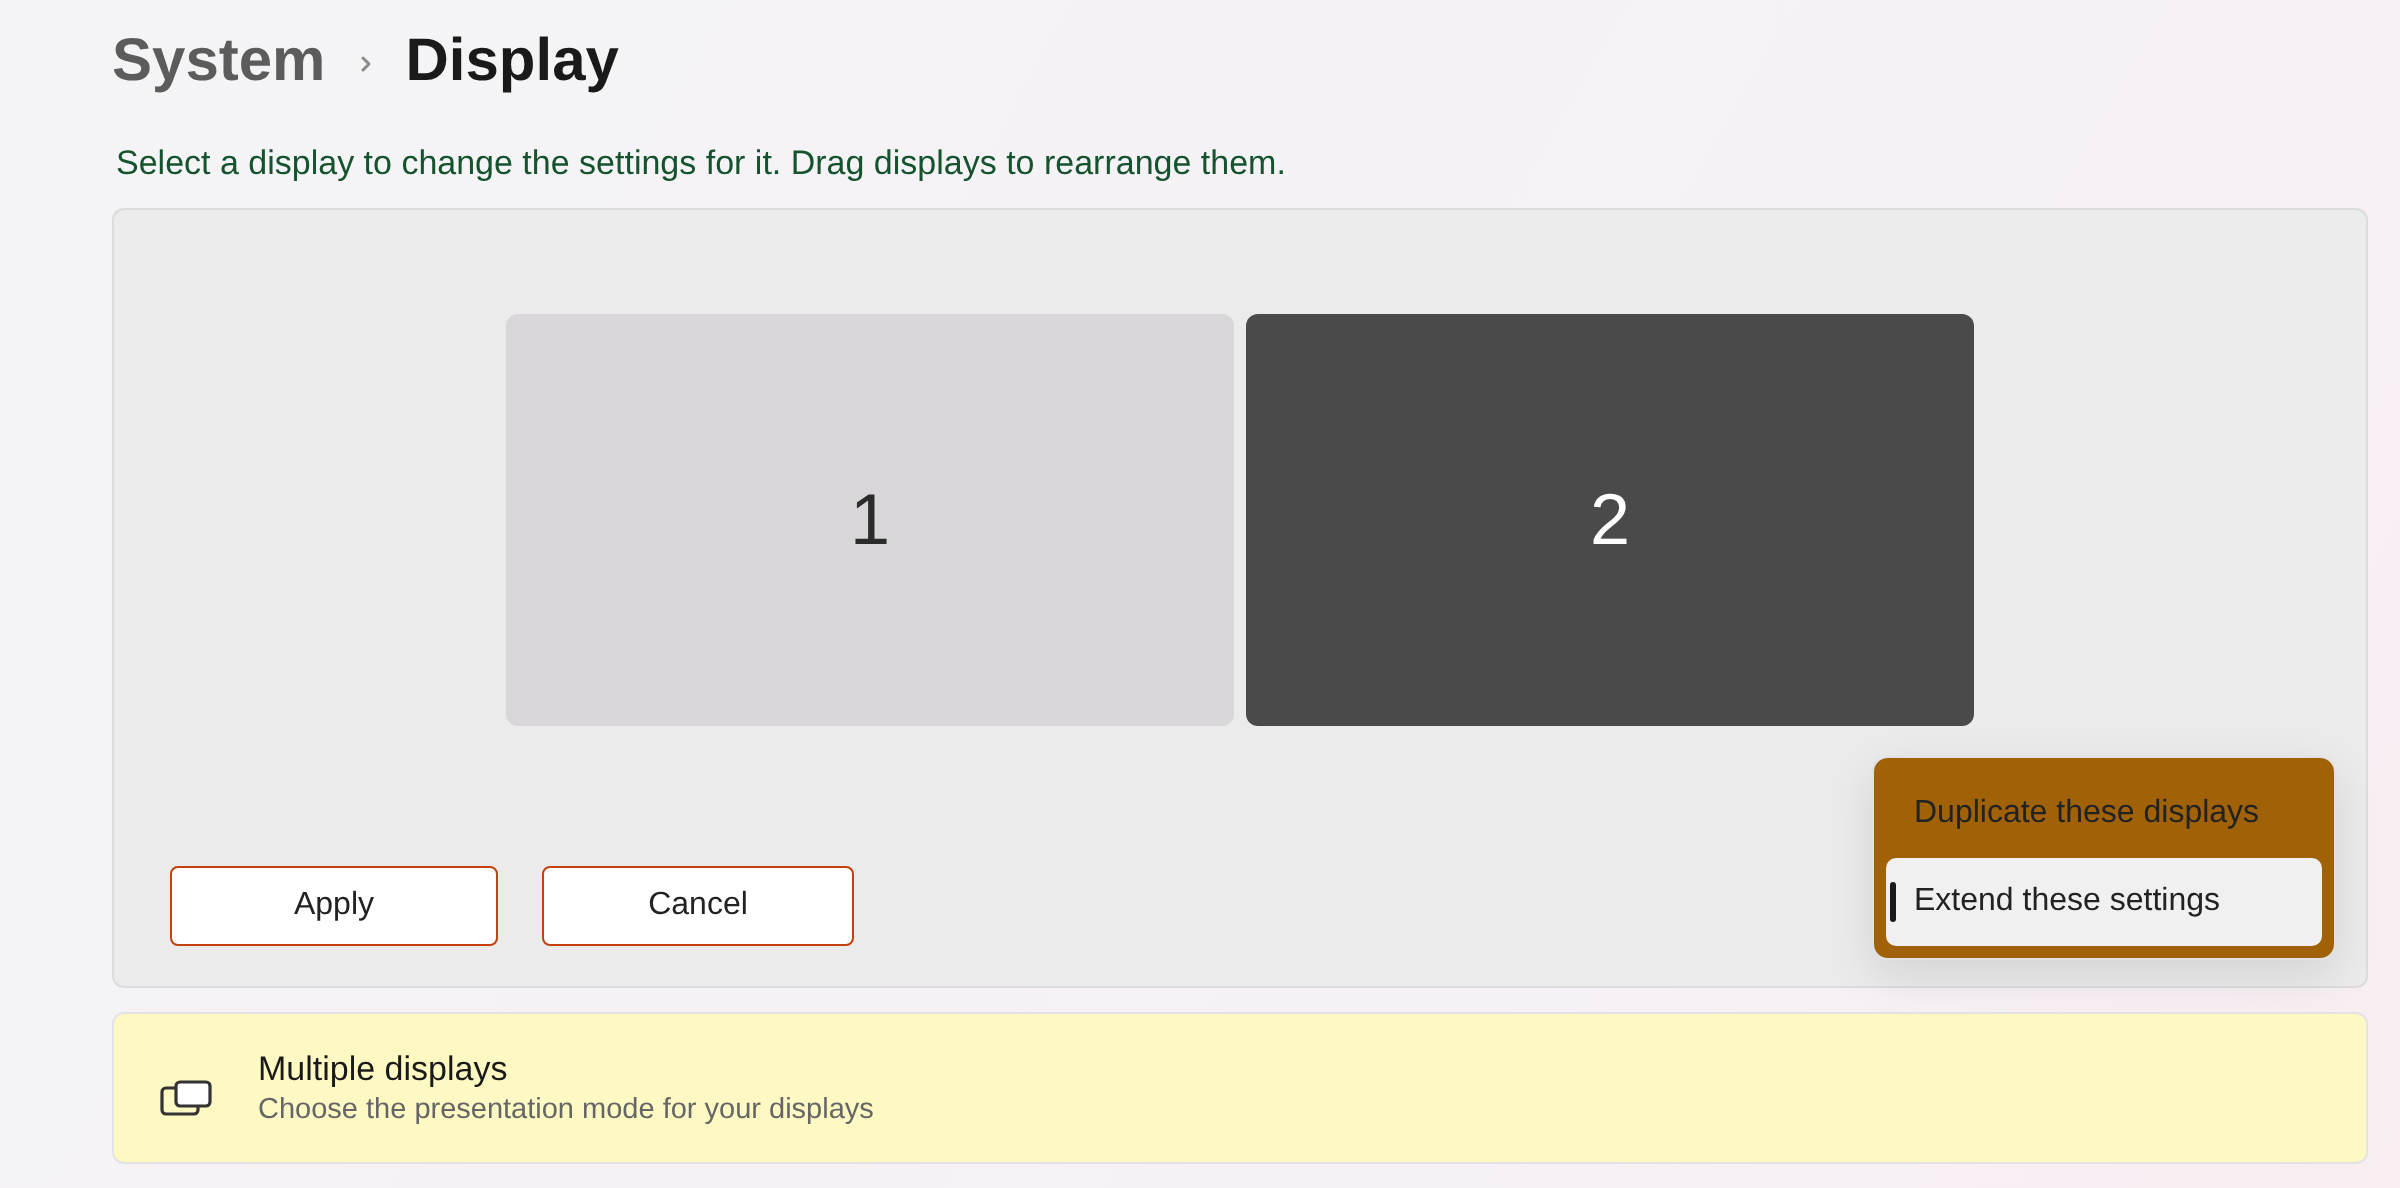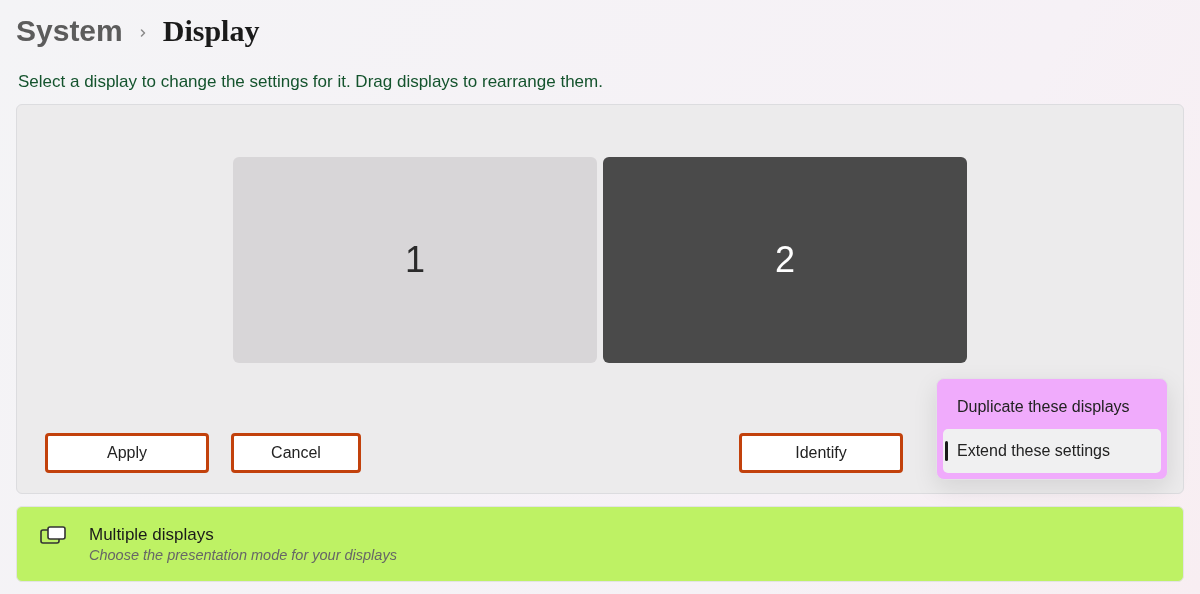--- a/index.html
+++ b/index.html
@@ -7,20 +7,21 @@
     width: 1200px;
     height: 594px;
     font-family: "Segoe UI", -apple-system, Arial, sans-serif;
     background: linear-gradient(120deg, #f4f4f6 0%, #f6f1f6 70%, #f8eef2 100%);
     color: #2b2b2b;
     overflow: hidden;
   }
   .page {
     padding: 10px 16px 0 16px;
     position: relative;
+    margin-left: 40px;
   }
   
   .crumbs {
     display: flex;
     align-items: baseline;
     gap: 14px;
     padding: 4px 0 18px 0;
   }
   .crumb-parent {
     font-size: 30px;
@@ -31,21 +32,20 @@
   .crumb-sep {
     font-size: 20px;
     color: #8b8b8b;
     position: relative;
     top: -2px;
   }
   .crumb-current {
     font-size: 30px;
     font-weight: 700;
     color: #1a1a1a;
-    font-family: Liberation Serif, serif;
   }
   .hint {
     font-size: 17px;
     color: #14532d;
     padding: 6px 0 12px 2px;
   }
   
   .arrange-panel {
     border: 1px solid #dcdcdf;
     border-radius: 6px;
@@ -83,67 +83,67 @@
   .panel-btnrow {
     position: absolute;
     left: 28px;
     right: 28px;
     bottom: 20px;
     display: flex;
     align-items: center;
   }
   .btn {
     background: #ffffff;
-    border: 3px solid #c2410c;
+    border: 1px solid #c2410c;
     border-radius: 4px;
     height: 40px;
     font-size: 16px;
     color: #222;
     cursor: pointer;
     display: flex;
     align-items: center;
     justify-content: center;
   }
   .btn-apply { width: 164px; margin-right: 22px; }
-  .btn-cancel { width: 130px; }
+  .btn-cancel { width: 156px; }
   .spacer { flex: 1; }
   .btn-identify { width: 164px; margin-right: 22px; }
   .btn-mode { width: 230px; justify-content: space-between; padding: 0 14px;  }
   
   .btn-mode { visibility: hidden; }
   
   .tile {
     margin-top: 12px;
     border: 1px solid #e3e3e5;
     border-radius: 6px;
-    background: #bef264;
+    background: #fef9c3;
     padding: 18px 22px;
     display: flex;
-    align-items: flex-start;
+    align-items: flex-end;
     gap: 22px;
     cursor: pointer;
   }
   .tile-icon {
     width: 28px;
     height: 24px;
     display: flex;
     align-items: center;
     justify-content: center;
     color: #333;
   }
   .tile-texts { display: flex; flex-direction: column; }
   .tile-title { font-size: 17px; font-weight: 500; color: #1a1a1a; }
-  .tile-sub { font-size: 14.5px; color: #666; margin-top: 2px; font-style: italic; }
+  .tile-sub { font-size: 14.5px; color: #666; margin-top: 2px; }
   
   .popup {
     position: absolute;
     right: 32px;
     top: 378px;
     width: 232px;
-    background: #f0abfc;
+    background: #a16207;
     border: 1px solid #e2e2e4;
     border-radius: 8px;
     box-shadow: 0 8px 24px rgba(0,0,0,0.10);
     padding: 6px;
     z-index: 50;
   }
   .popup-item {
     height: 44px;
     border-radius: 5px;
     display: flex;
@@ -193,23 +193,20 @@
       </div>
     </div>
     <div class="panel-btnrow">
       <button class="btn btn-apply">
         <span>Apply</span>
       </button>
       <button class="btn btn-cancel">
         <span>Cancel</span>
       </button>
       <div class="spacer"></div>
-      <button class="btn btn-identify">
-        <span>Identify</span>
-      </button>
       <button class="btn btn-mode"></button>
     </div>
   </div>
 
   <div class="tile">
     <span class="tile-icon">
       <svg width="26" height="22" viewBox="0 0 26 22" fill="none" stroke="currentColor" stroke-width="1.6" stroke-linecap="round" stroke-linejoin="round">
         <rect x="1" y="4" width="18" height="13" rx="2"></rect>
         <rect x="8" y="1" width="17" height="12" rx="2" fill="#fff"></rect>
       </svg>

